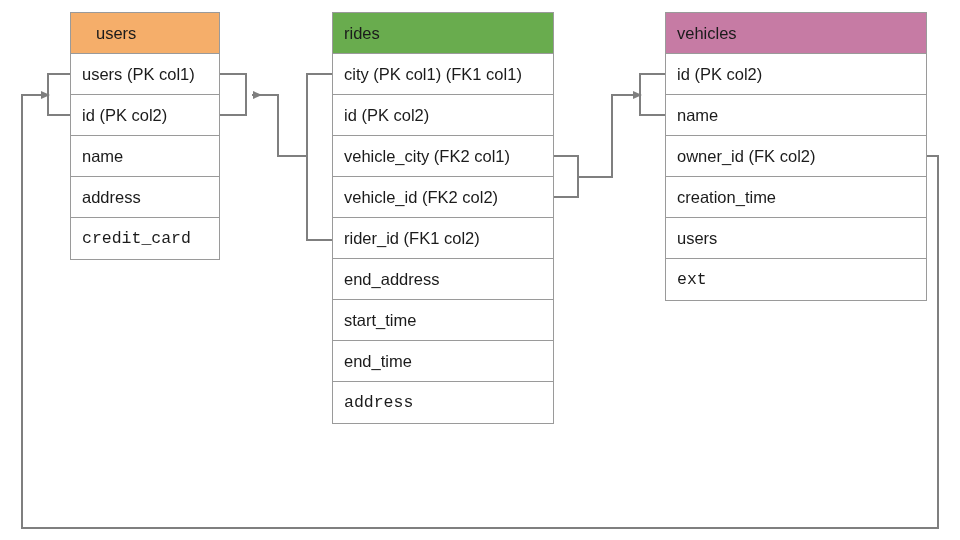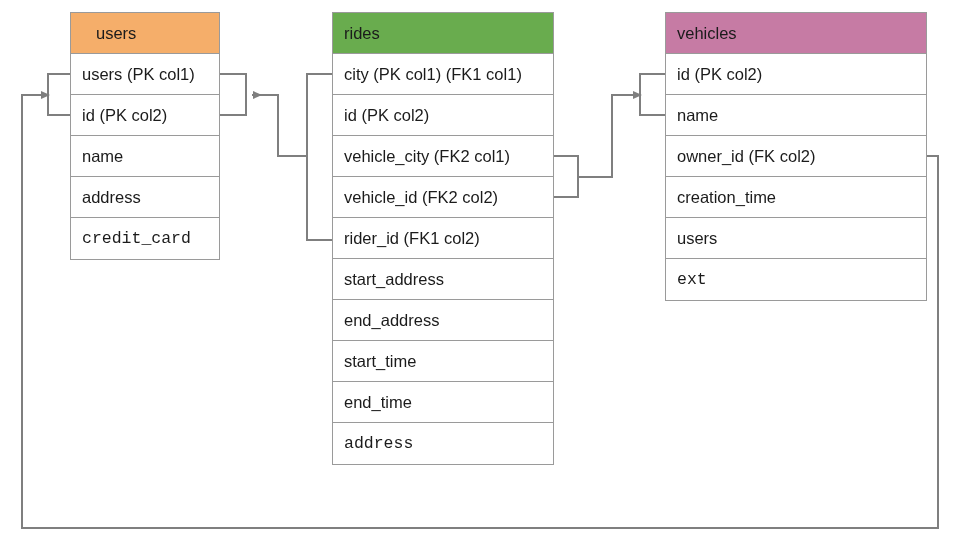--- a/index.html
+++ b/index.html
@@ -110,21 +110,20 @@
     <div class="entity-field">credit_card</div>
   </div>
 
   <div class="entity-table" style="left:332px; top:12px; width:222px;">
     <div class="entity-header" style="background-color: rgb(105, 172, 78);">rides</div>
     <div class="entity-field">city (PK col1) (FK1 col1)</div>
     <div class="entity-field">id (PK col2)</div>
     <div class="entity-field">vehicle_city (FK2 col1)</div>
     <div class="entity-field">vehicle_id (FK2 col2)</div>
     <div class="entity-field">rider_id (FK1 col2)</div>
-    <div class="entity-field">start_address</div>
     <div class="entity-field">end_address</div>
     <div class="entity-field">start_time</div>
     <div class="entity-field">end_time</div>
     <div class="entity-field">address</div>
   </div>
 
   <div class="entity-table" style="left:665px; top:12px; width:262px;">
     <div class="entity-header" style="background-color: rgb(198, 123, 164);">vehicles</div>
     <div class="entity-field">id (PK col2)</div>
     <div class="entity-field">name</div>

